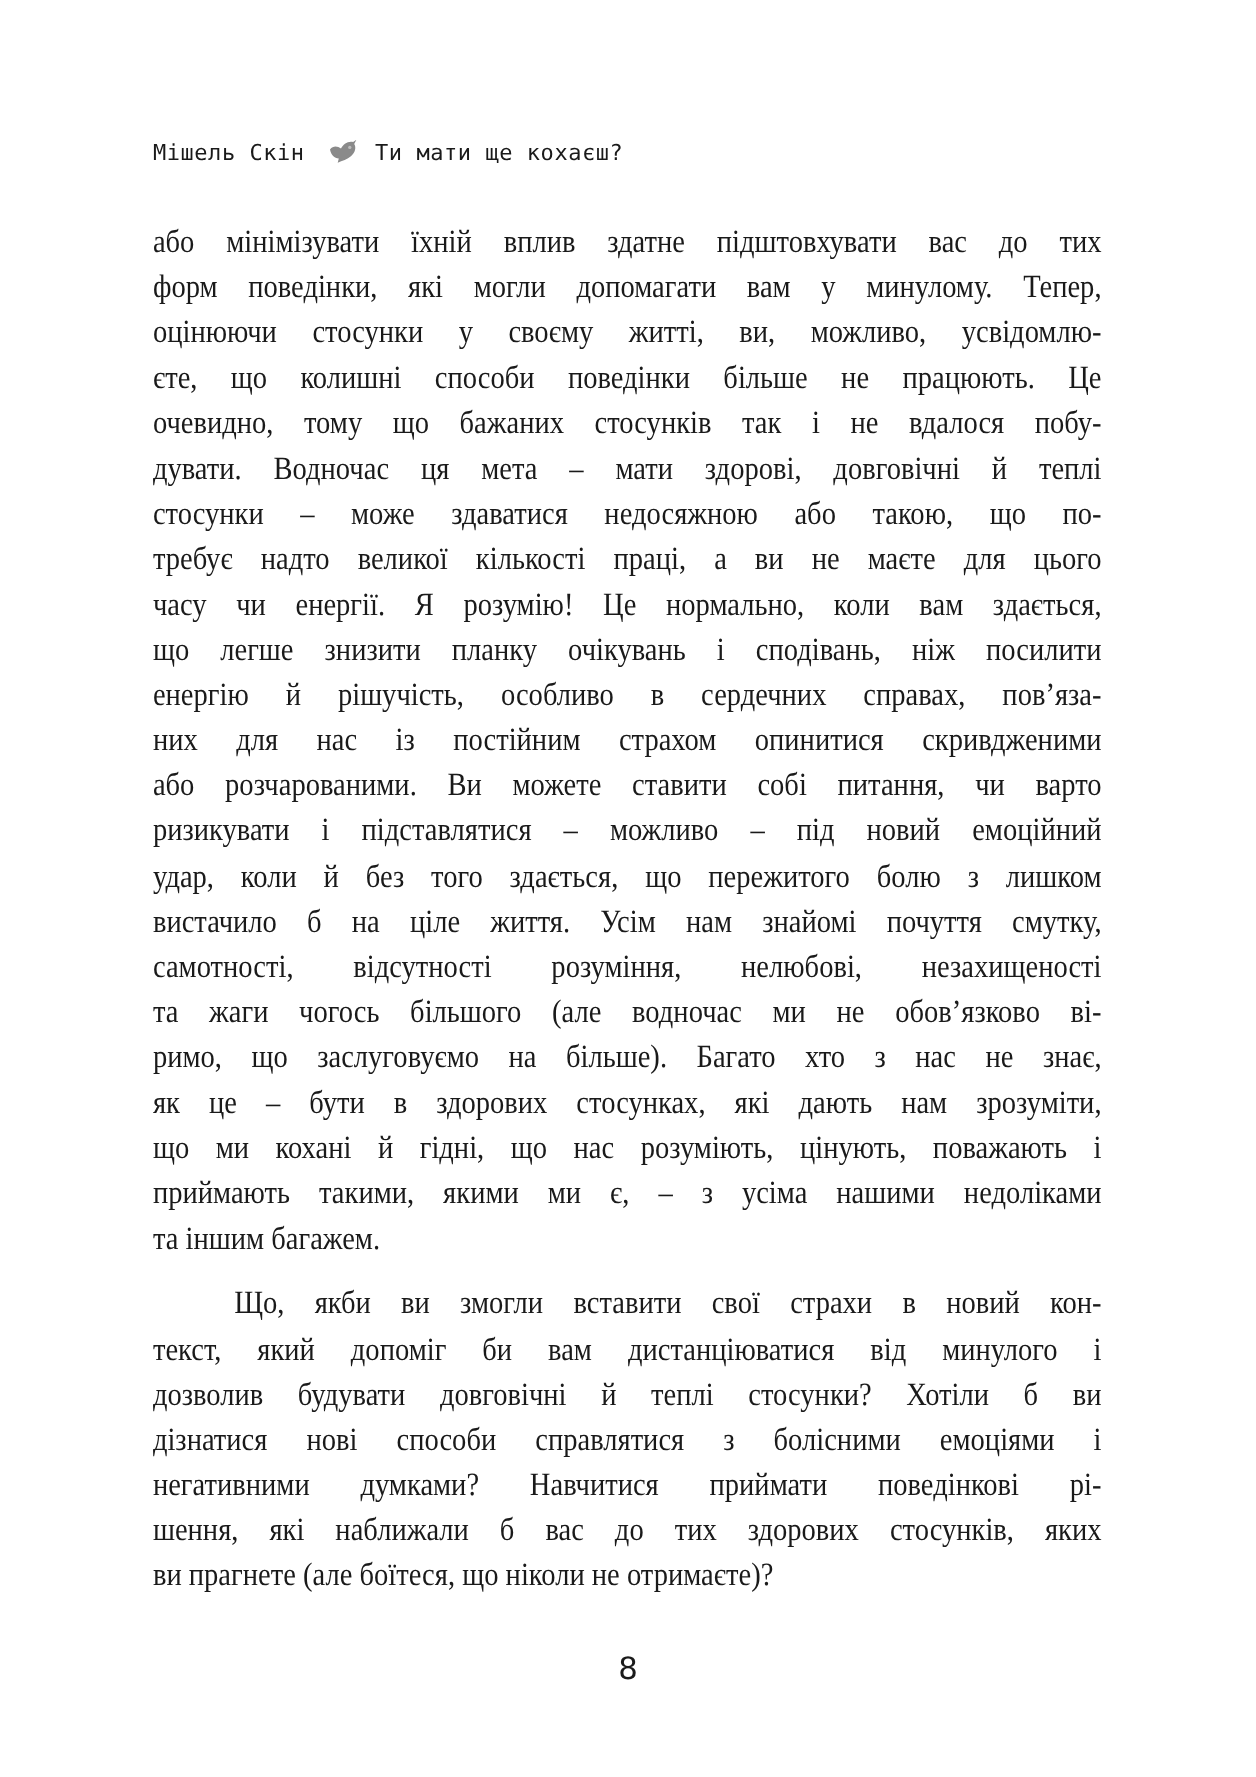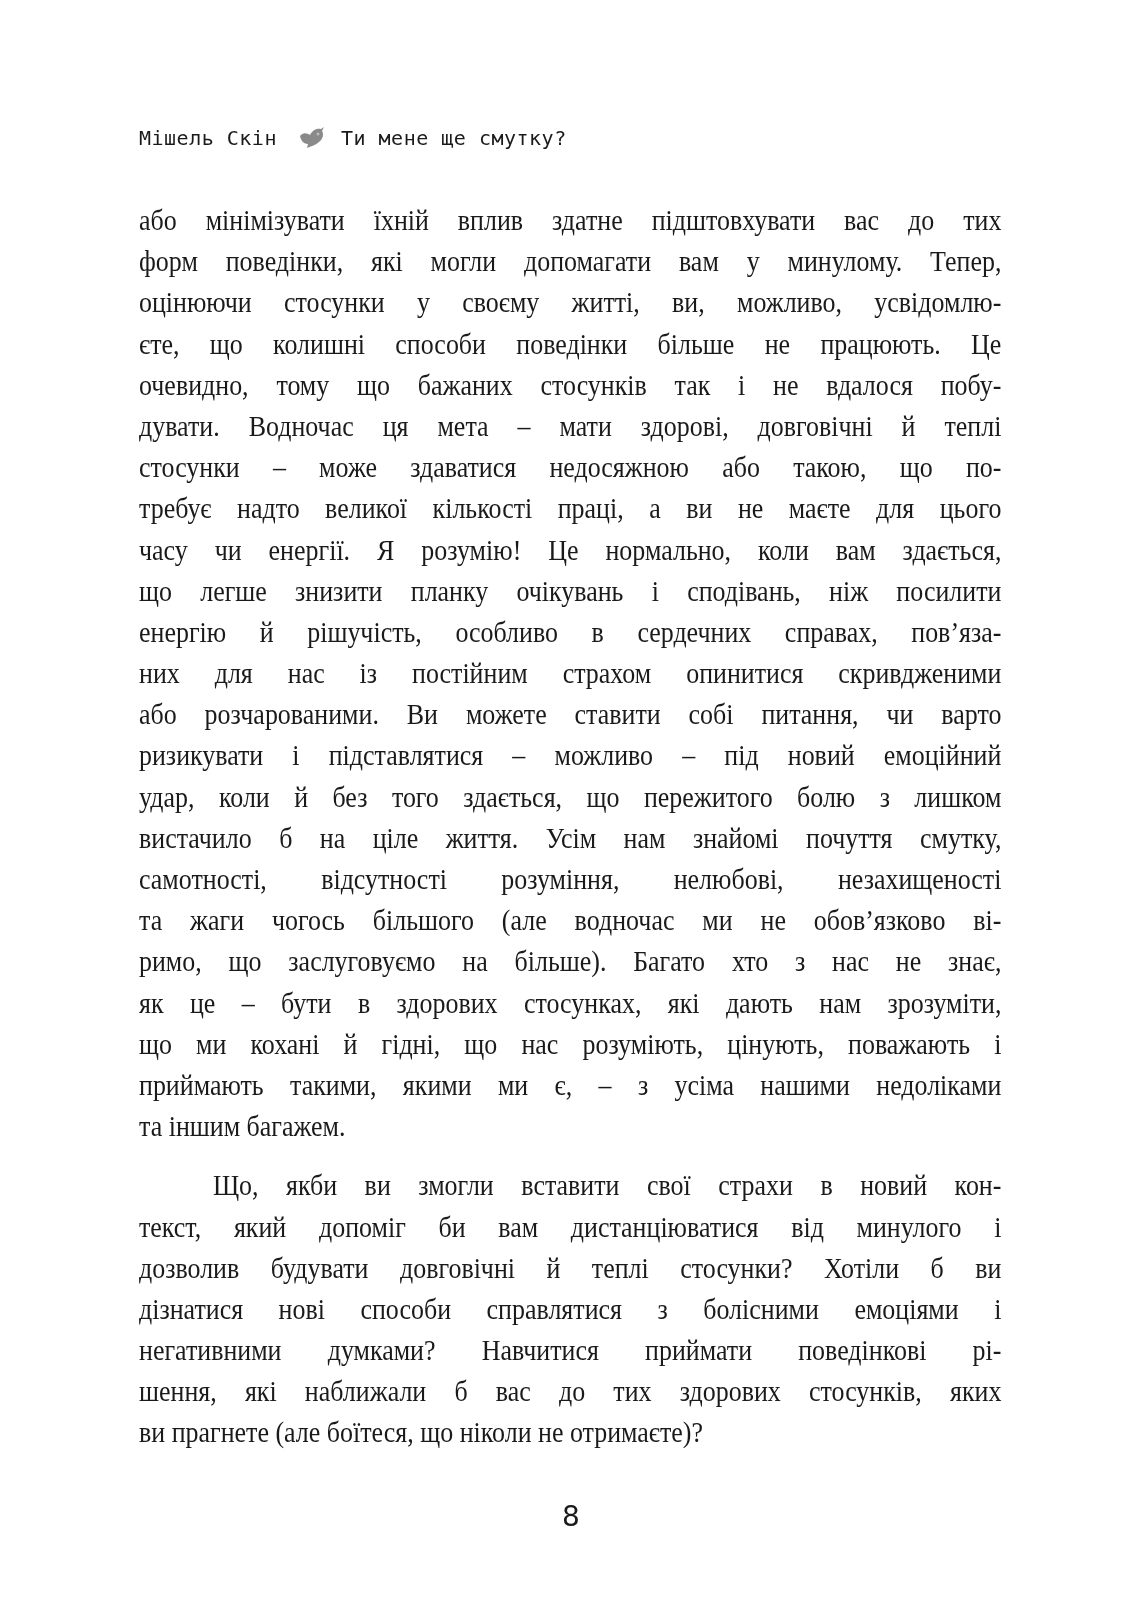--- a/index.html
+++ b/index.html
@@ -35,21 +35,21 @@
 <div class="page">
 
   <div class="running-header">
     <span>Мішель Скін</span>
     <span class="bird">
       <svg width="30" height="24" viewBox="0 0 30 24">
         <path d="M3 10 C6 6, 10 7, 13 9 C15 5, 19 2, 24 3 L27 1 L25 5 C27 8, 26 13, 22 16 C19 19, 14 20, 10 22 L11 18 C7 18, 4 15, 3 10 Z" fill="#8a8a8a"></path>
         <circle cx="21" cy="8" r="1.5" fill="#bdbdbd"></circle>
       </svg>
     </span>
-    <span>Ти мене ще смутку?</span>
+    <span>Ти мати ще кохаєш?</span>
   </div>
 
   <div class="body-text">
     <div>
       <span class="line">або мінімізувати їхній вплив здатне підштовхувати вас до тих</span>
       <span class="line">форм поведінки, які могли допомагати вам у минулому. Тепер,</span>
       <span class="line">оцінюючи стосунки у своєму житті, ви, можливо, усвідомлю-</span>
       <span class="line">єте, що колишні способи поведінки більше не працюють. Це</span>
       <span class="line">очевидно, тому що бажаних стосунків так і не вдалося побу-</span>
       <span class="line">дувати. Водночас ця мета – мати здорові, довговічні й теплі</span>

